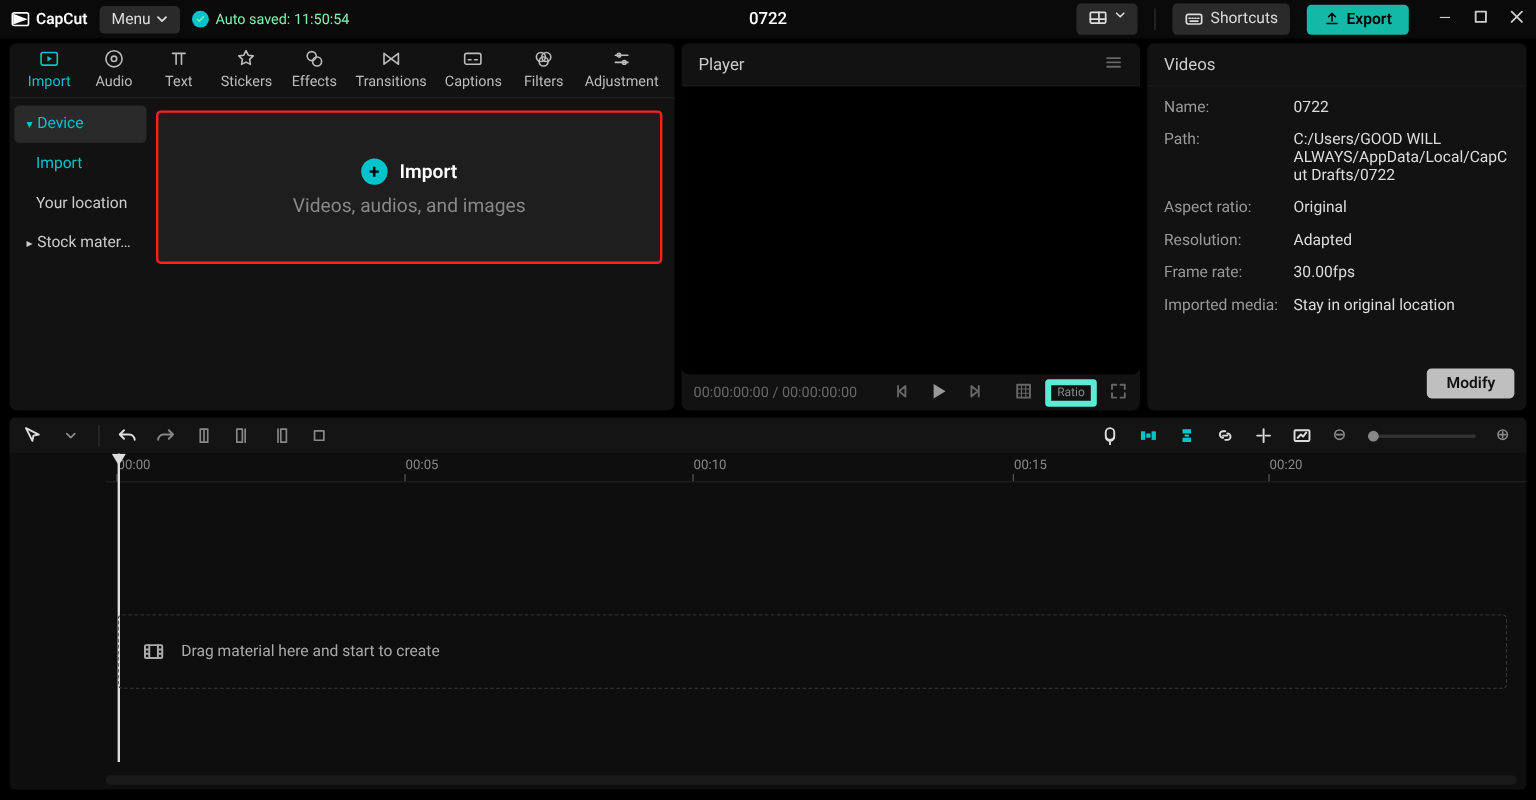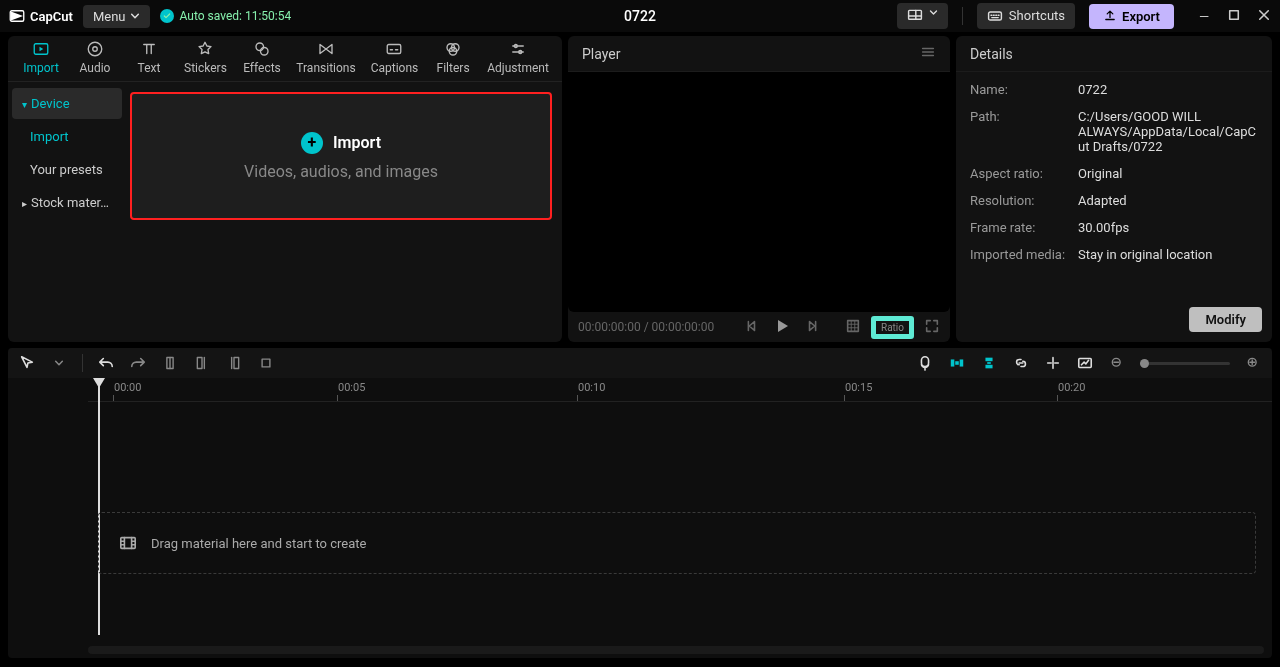--- a/index.html
+++ b/index.html
@@ -8,21 +8,21 @@
 
 .topbar { height:32px; display:flex; align-items:center; padding:0 8px; background:#0a0a0a; gap:10px; }
 .brand { display:flex; align-items:center; gap:4px; font-weight:600; font-size:13px; color:#fff;}
 .brand svg { width:18px; height:18px; }
 .menu-btn { background:#2a2a2a; color:#ddd; border:none; padding:4px 10px; border-radius:4px; display:flex; align-items:center; gap:4px; cursor:pointer; font-size:13px;}
 .autosave { display:flex; align-items:flex-end; gap:6px; color:#86efac; font-size:12px;}
 .autosave-check { width:14px; height:14px; border-radius:50%; background:#00c4cc; display:flex; align-items:center; justify-content:center; }
 .proj-title { position:absolute; left:50%; transform:translateX(-50%); color:#fff; font-weight:500; font-size:14px;}
 .topbar-right { margin-left:auto; display:flex; align-items:center; gap:14px; }
 .layout-btn,.shortcuts-btn { background:#2a2a2a; border:none; color:#ddd; padding:5px 10px; border-radius:4px; display:flex; align-items:flex-start; gap:6px; cursor:pointer; font-size:13px;}
-.export-btn { background:#c4b5fd; color:#000; border:none; padding:5px 14px; border-radius:4px; display:flex; align-items:center; gap:5px; font-weight:600; cursor:pointer; font-size:13px;}
+.export-btn { background:#14b8a6; color:#000; border:none; padding:5px 14px; border-radius:4px; display:flex; align-items:center; gap:5px; font-weight:600; cursor:pointer; font-size:13px;}
 .win-controls { display:flex; gap:14px; margin-left:8px;}
 .win-controls span { width:16px; text-align:center; cursor:pointer; color:#ccc;}
 .vdiv { width:1px; height:18px; background:#333; }
 
 
 .main-row { display:flex; height:310px; padding:4px 8px 0 8px; gap:6px; }
 .panel { background:#121212; border-radius:6px; }
 
 
 .media-panel { width:554px; display:flex; flex-direction:column;}
@@ -212,21 +212,21 @@
             <circle cx="9" cy="8" r="2"></circle>
             <circle cx="15" cy="16" r="2"></circle>
           </svg>
         <span>Adjustment</span>
       </div>
     </div>
     <div class="media-body">
       <div class="media-side">
         <div class="mside-item selected"><span class="mside-arrow">▾</span><span>Device</span></div>
         <div class="mside-item sub">Import</div>
-        <div class="mside-item" style="padding-left:18px">Your presets</div>
+        <div class="mside-item" style="padding-left:18px">Your location</div>
         <div class="mside-item"><span class="mside-arrow">▸</span><span>Stock mater…</span></div>
       </div>
       <div class="media-content">
         <div class="import-area">
           <div class="import-area-inner">
             <span class="plus-circle">+</span>
             <span class="import-label">Import</span>
           </div>
           <span class="import-sub">Videos, audios, and images</span>
         </div>
@@ -265,21 +265,21 @@
         <span class="ratio-box">Ratio</span>
         <span><svg viewBox="0 0 18 18" width="16" height="16">
               <path d="M3 7V3h4M15 7V3h-4M3 11v4h4M15 11v4h-4"></path>
             </svg></span>
       </div>
     </div>
   </div>
 
   <div class="panel details-panel">
     <div class="panel-header">
-      <span>Details</span>
+      <span>Videos</span>
     </div>
     <div class="details-body">
       <div class="drow">
           <span class="lab">Name:</span>
           <span class="val">0722</span>
         </div>
       <div class="drow">
           <span class="lab">Path:</span>
           <span class="val">C:/Users/GOOD WILL ALWAYS/AppData/Local/CapCut Drafts/0722</span>
         </div>
@@ -397,21 +397,21 @@
     <div class="zoom-slider"></div>
     <span class="tool">
         <svg viewBox="0 0 18 18" width="14" height="14">
           <circle cx="8" cy="8" r="5"></circle>
           <path d="M5 8h6M8 5v6"></path>
         </svg>
       </span>
   </div>
   <div class="timeline-body">
     <div class="ruler">
-      <span class="ruler-tick" style="left:26px">00:00</span>
+      <span class="ruler-tick" style="left:10px">00:00</span>
       <span class="ruler-tick" style="left:250px">00:05</span>
       <span class="ruler-tick" style="left:490px">00:10</span>
       <span class="ruler-tick" style="left:757px">00:15</span>
       <span class="ruler-tick" style="left:970px">00:20</span>
       <div class="playhead"></div>
     </div>
     <div class="tracks">
       <div class="track-drop">
         <svg viewBox="0 0 20 20" width="18" height="18">
             <rect x="2" y="4" width="16" height="12" rx="1"></rect>

